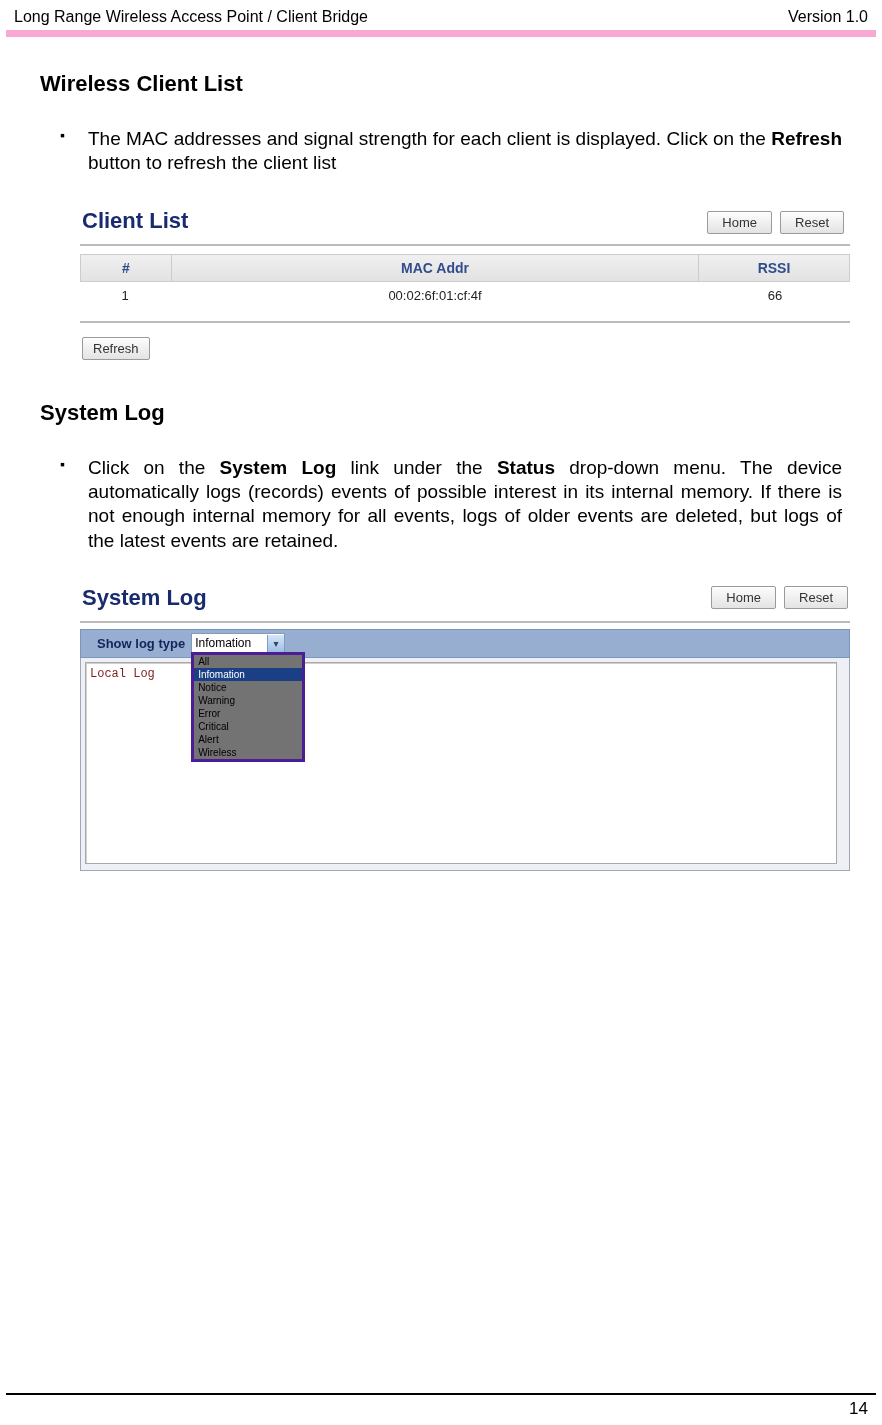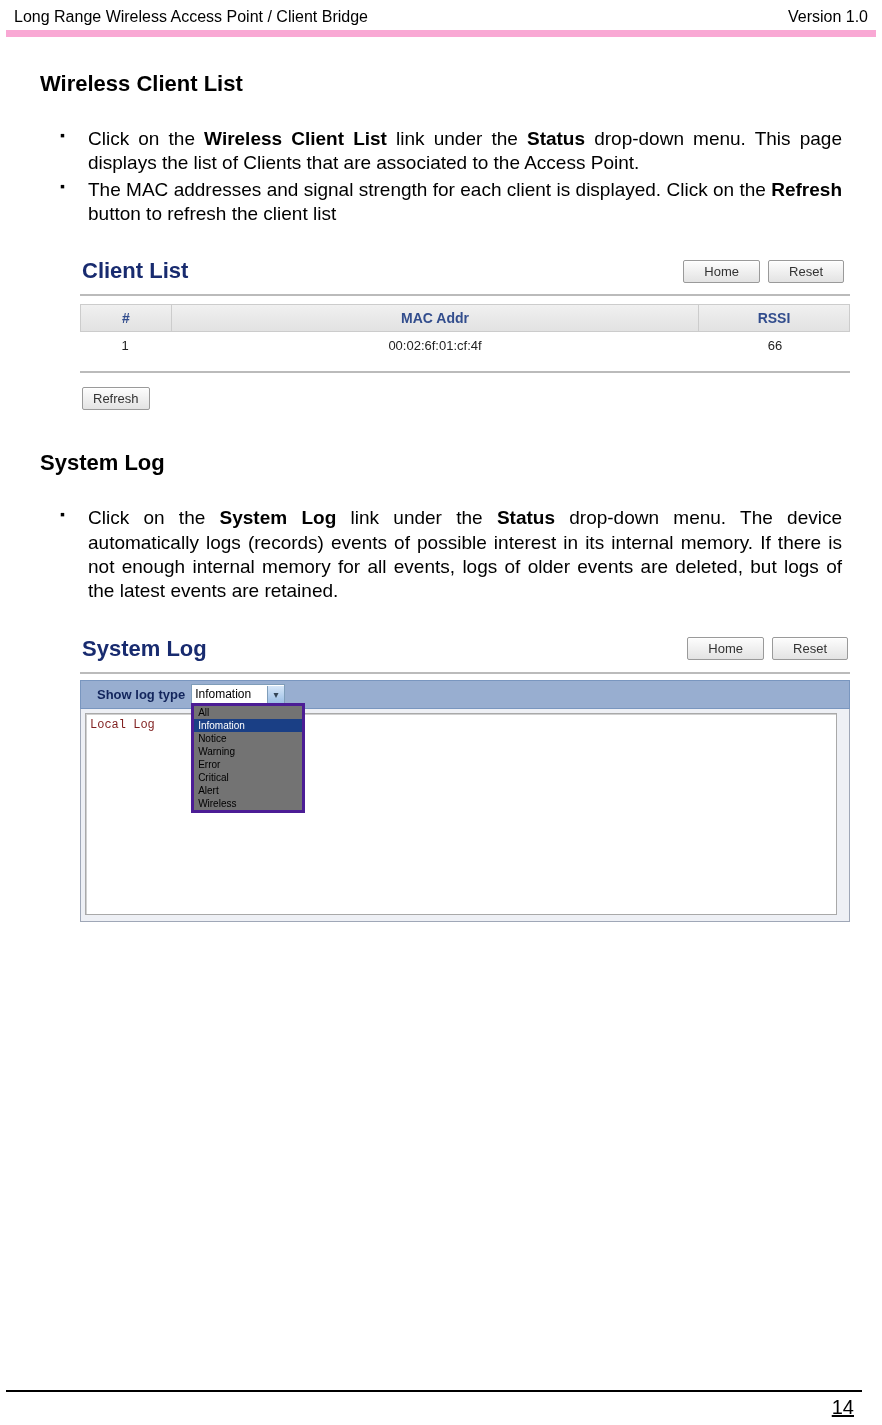--- a/index.html
+++ b/index.html
@@ -22,23 +22,22 @@
     justify-content: space-between;
     align-items: flex-end;
     font-size: 16px;
     padding: 8px 8px 4px 8px;
     border-bottom: 7px solid #f9a8d4;
   }
   .page-footer {
     position: absolute;
     bottom: 6px;
     left: 6px;
-    right: 20px;
-    font-size: 20px;
-    text-decoration: underline;
+    right: 6px;
+    font-size: 17px;
   }
   .page-footer .rule {
     border-top: 2px solid #000;
     height: 0;
   }
   .page-footer .num {
     text-align: right;
     padding: 4px 8px 0 0;
   }
   .content {
@@ -76,36 +75,36 @@
   .shot {
     margin: 0 0 40px 40px;
     font-family: "Segoe UI", Tahoma, sans-serif;
     font-size: 13px;
     color: #333;
     width: 770px;
   }
   .shot-titlebar {
     display: flex;
     justify-content: space-between;
-    align-items: center;
+    align-items: flex-end;
     padding: 4px 6px 10px 2px;
     border-bottom: 2px solid #bbb;
     margin-bottom: 4px;
   }
   .shot-title {
     color: #182b6f;
     font-weight: bold;
     font-size: 22px;
   }
   .shot-buttons { display:flex; gap:8px; }
   .btn3d {
     background: linear-gradient(#fdfdfd,#e3e3e3);
     border: 1px solid #9a9a9a;
     border-radius: 2px;
-    padding: 3px 20px;
+    padding: 3px 14px;
     font-size: 13px;
     color: #333;
     cursor: pointer;
     box-shadow: inset 0 1px 0 #fff;
   }
   .client-table {
     width: 100%;
     margin-top: 8px;
   }
   .client-table .thead {
@@ -227,23 +226,20 @@
   <div class="page-header">
     <span>Long Range Wireless Access Point / Client Bridge</span>
     <span>Version 1.0</span>
   </div>
 
   <div class="content">
 
     <h2 class="section">Wireless Client List</h2>
 
     <ul class="blist">
-      <li>
-        <span>Click on the </span><b>Wireless Client List</b><span> link under the </span><b>Status</b><span> drop-down menu. This page displays the list of Clients that are associated to the Access Point.</span>
-      </li>
       <li>
         <span>The MAC addresses and signal strength for each client is displayed. Click on the </span><b>Refresh</b><span> button to refresh the client list</span>
       </li>
     </ul>
 
     <div class="shot">
       <div class="shot-titlebar">
         <span class="shot-title">Client List</span>
         <span class="shot-buttons">
           <button class="btn3d">Home</button>

